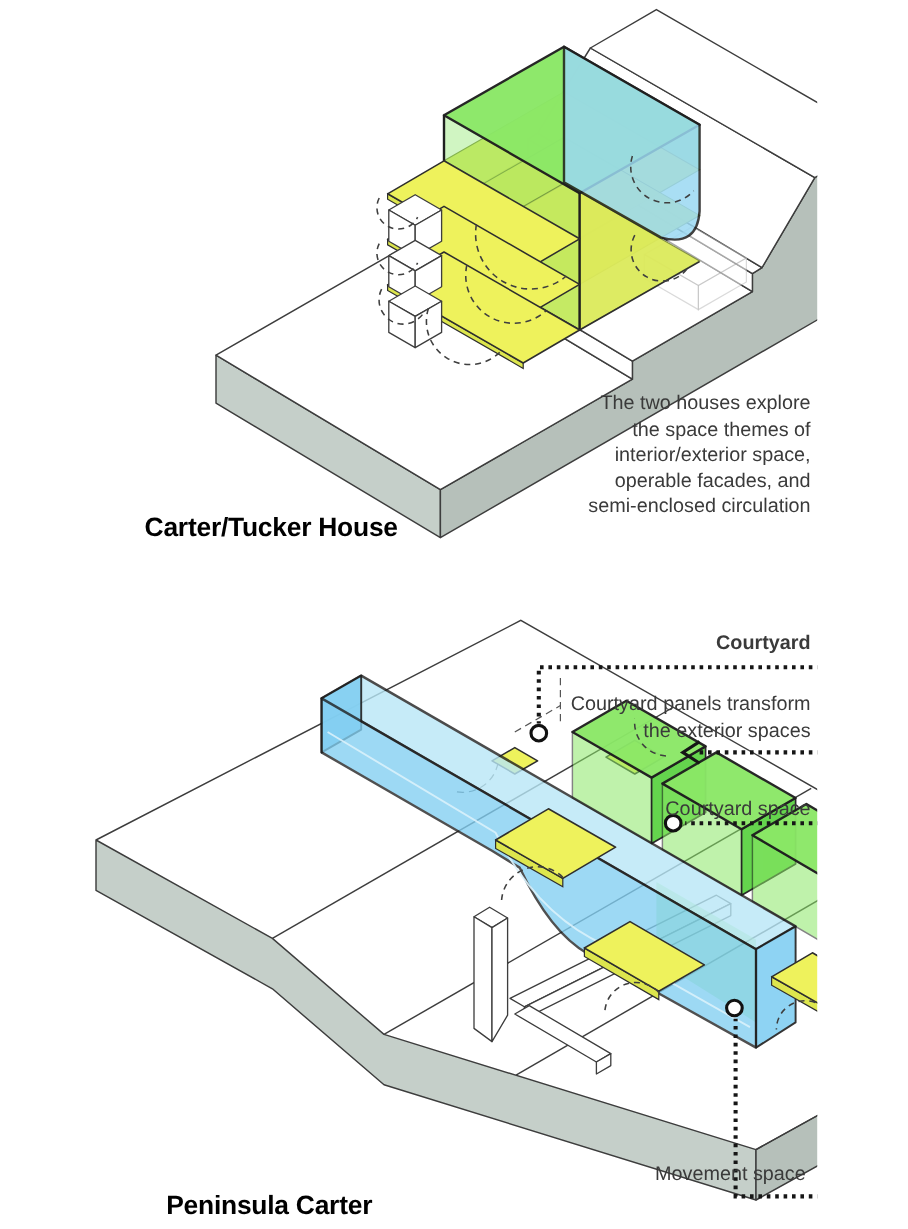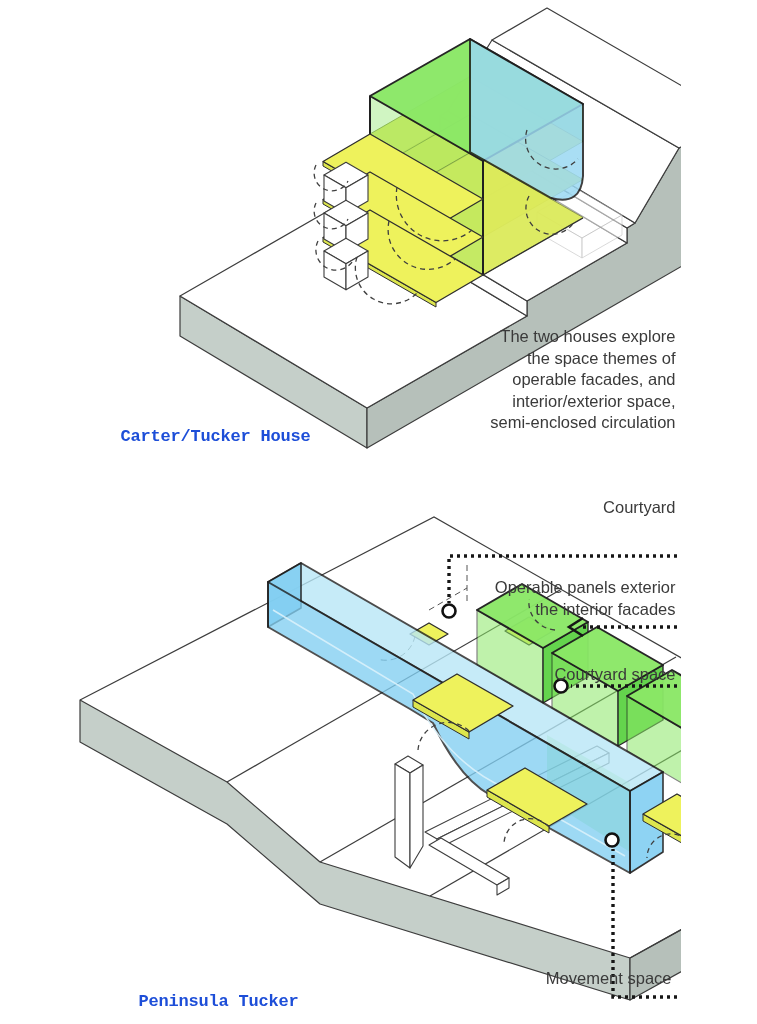--- a/index.html
+++ b/index.html
@@ -12,22 +12,22 @@
   .label{
     position:absolute;color:#3a3a3a;font-size:16.5px;line-height:21.5px;
     white-space:nowrap;
   }
   .label.right{text-align:right;}
   .note{
     position:absolute;color:#3a3a3a;font-size:16.5px;line-height:21.5px;
     text-align:right;white-space:nowrap;
   }
   .title{
-    position:absolute;color:#1d4ed8;font-size:17px;font-weight:bold;
-    letter-spacing:-0.2px;white-space:nowrap;font-family:Liberation Mono, monospace;
+    position:absolute;color:#000000;font-size:22px;font-weight:bold;
+    letter-spacing:-0.2px;white-space:nowrap;
   }
   
   .t-top  {fill:#ffffff;stroke:var(--c-outline);stroke-width:1.2;stroke-linejoin:round;}
   .t-side {fill:var(--c-terrain_side);stroke:var(--c-outline);stroke-width:1.2;stroke-linejoin:round;}
   .t-side2{fill:var(--c-terrain_side_dark);stroke:var(--c-outline);stroke-width:1.2;stroke-linejoin:round;}
   .ln     {fill:none;stroke:var(--c-outline);stroke-width:1.2;}
   .wht    {fill:#ffffff;stroke:var(--c-outline);stroke-width:1.1;stroke-linejoin:round;}
   .ghost  {fill:#ffffff;stroke:#bcbcbc;stroke-width:1;opacity:0.55;}
   .slab     {fill:var(--c-yellow);stroke:#2e2e2e;stroke-width:1.3;stroke-linejoin:round;}
   .slab-side{fill:var(--c-yellow_side);stroke:#2e2e2e;stroke-width:1;}
@@ -208,29 +208,29 @@
       <path class="leader" d="M754,686 L494,686"></path>
       <circle class="marker" cx="484" cy="686" r="6.5"></circle>
       <path class="leader" d="M754,997 L536,997 L536,849"></path>
       <circle class="marker" cx="535" cy="840" r="6.5"></circle>
     </g>
   </svg>
 
   <div class="note" style="right:5px;top:326px;">
     <div>The two houses explore</div>
     <div>the space themes of</div>
+    <div>interior/exterior space,</div>
     <div>operable facades, and</div>
-    <div>interior/exterior space,</div>
     <div>semi-enclosed circulation</div>
   </div>
 
   <div class="title" style="left:44px;top:427px;">Carter/Tucker House</div>
-  <div class="title" style="left:62px;top:992px;">Peninsula Tucker</div>
-
-  <div class="label right" style="right:5px;top:497px;">Courtyard</div>
+  <div class="title" style="left:62px;top:992px;">Peninsula Carter</div>
+
+  <div class="label right" style="right:5px;top:526px;font-weight:bold;">Courtyard</div>
   <div class="label right" style="right:5px;top:577px;">
-    <div>Operable panels exterior</div>
-    <div>the interior facades</div>
+    <div>Courtyard panels transform</div>
+    <div>the exterior spaces</div>
   </div>
   <div class="label right" style="right:5px;top:664px;">Courtyard space</div>
   <div class="label right" style="right:9px;top:968px;text-align:center;">Movement space</div>
 
 </div>
 
 </body></html>

